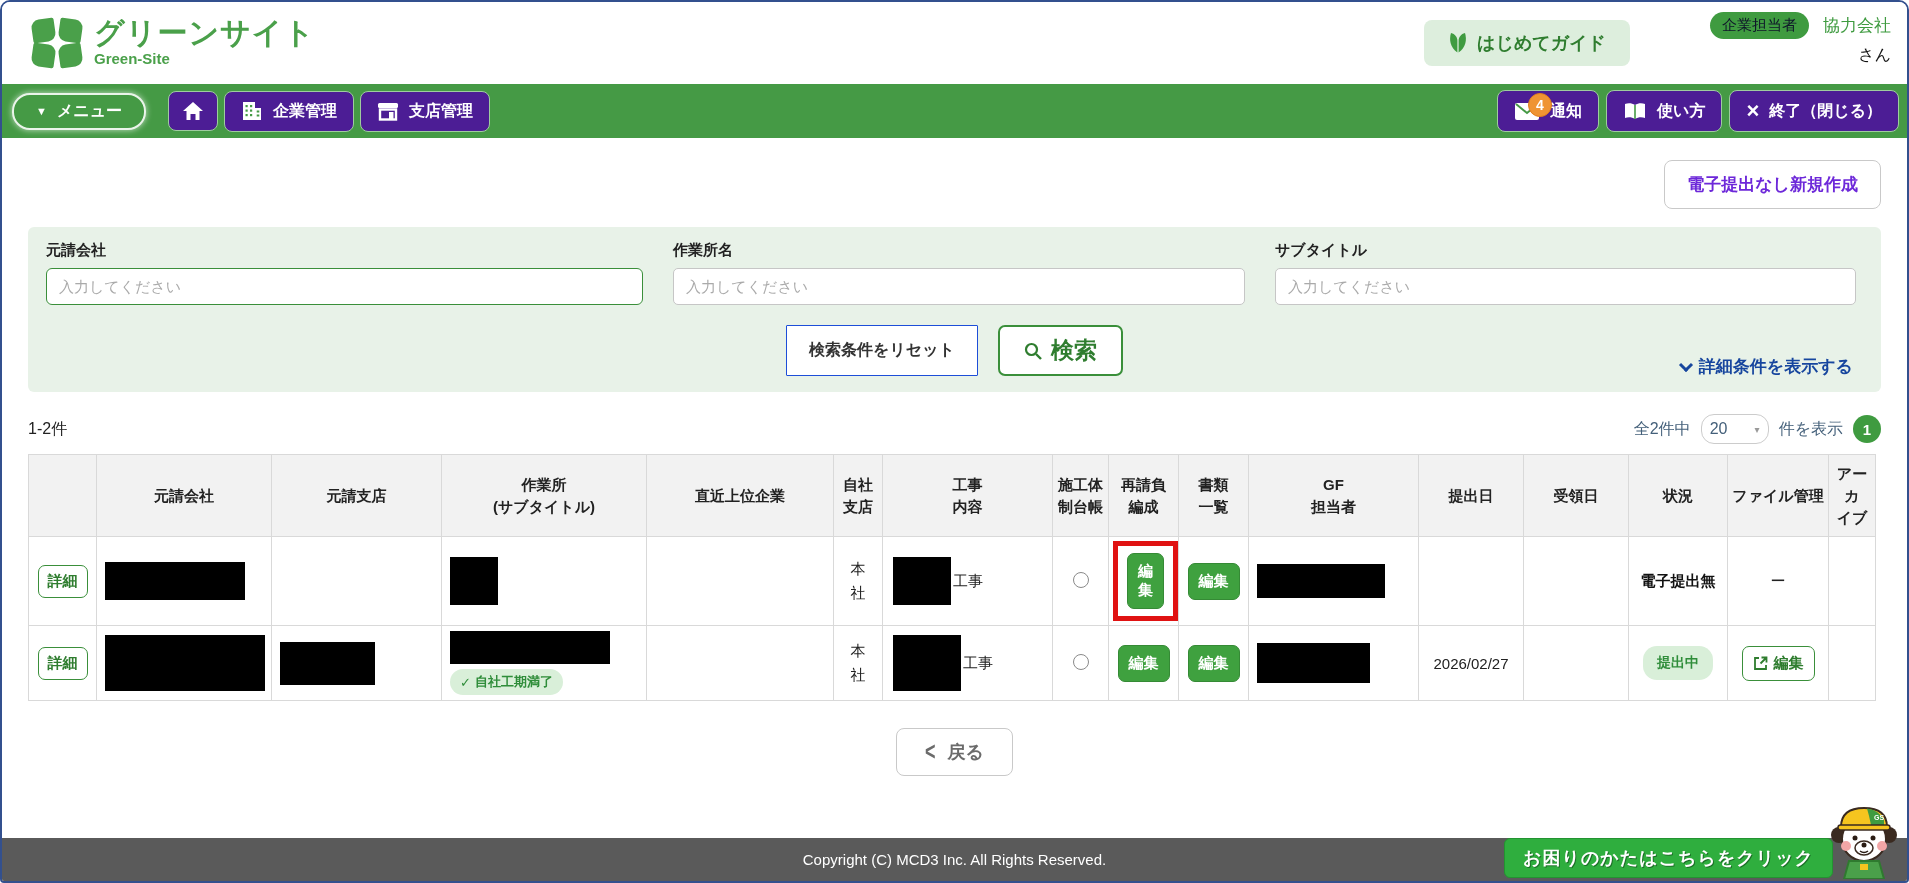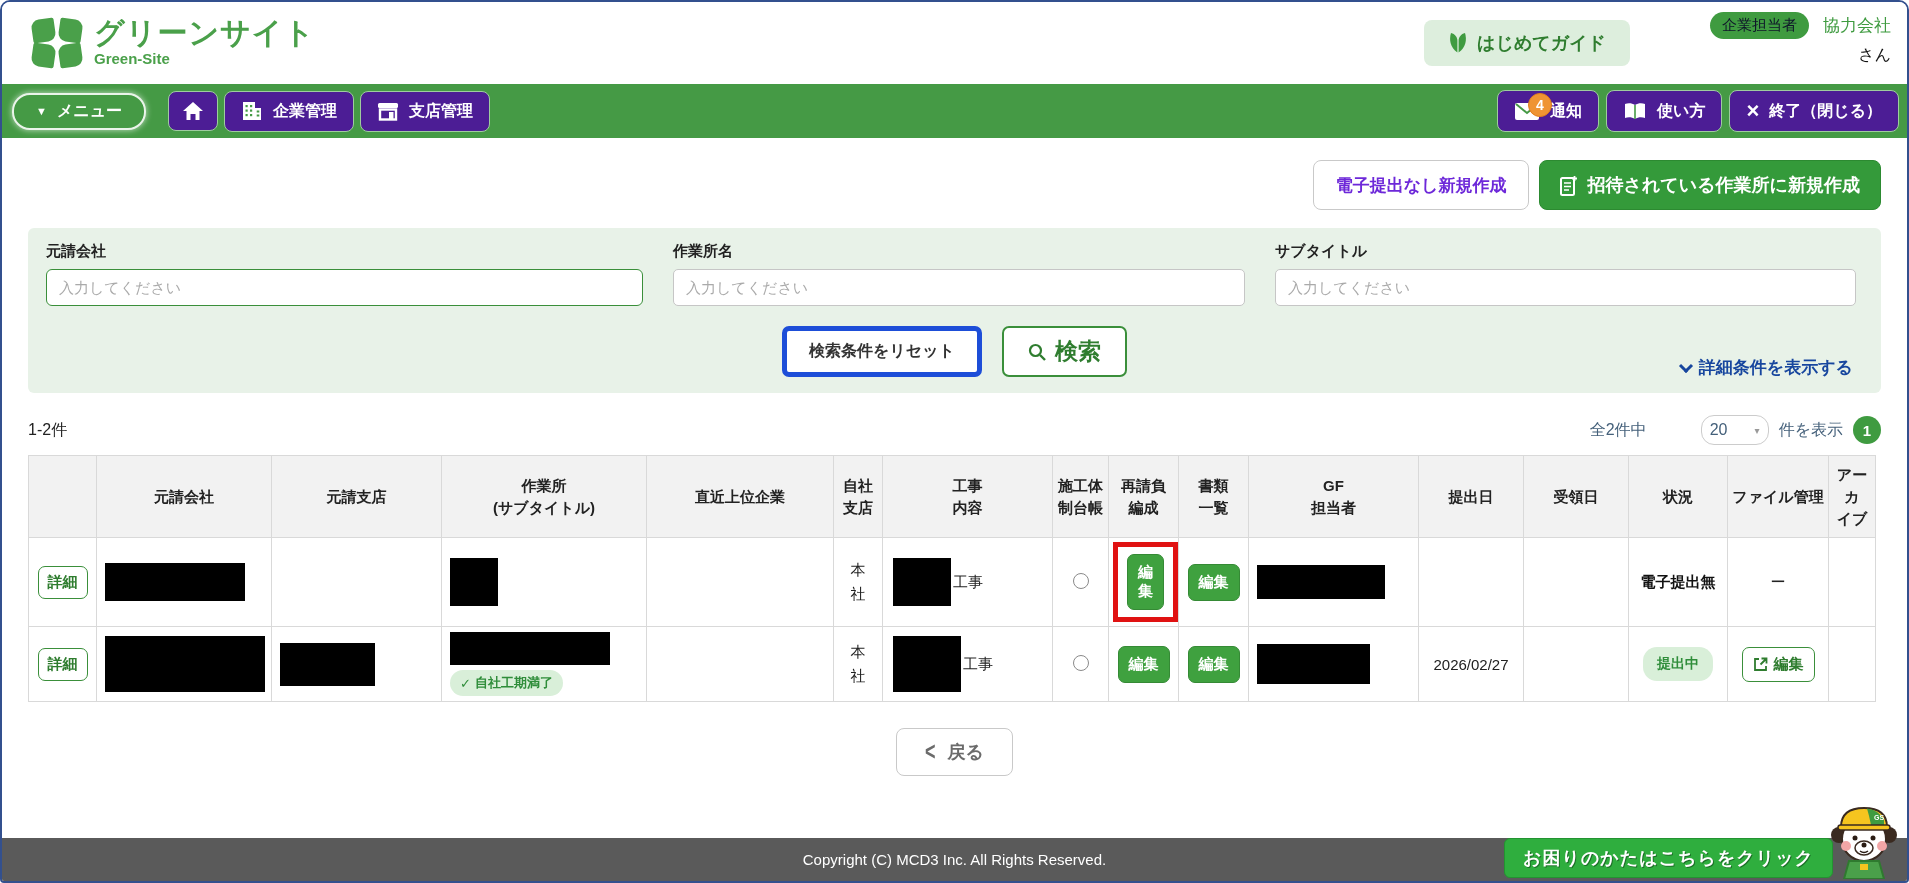--- a/index.html
+++ b/index.html
@@ -63,35 +63,35 @@
   .search-fields { display:flex; gap:30px; }
   .field { display:flex; flex-direction:column; }
   .field label { font-size:15px; font-weight:bold; color:#222; margin-bottom:8px; }
   .field input { height:37px; border:1px solid #c6c6c6; border-radius:5px; background:#fff;
     font-size:15px; padding:0 12px; color:#222; font-family:inherit; }
   .field input::placeholder { color:#aaa; }
   .field.f1 input { width:597px; border:1px solid #3a8f3a; border-radius:6px; }
   .field.f2 input { width:572px; }
   .field.f3 input { width:581px; }
   .search-actions { display:flex; justify-content:center; gap:20px; margin-top:20px; position:relative; }
-  .btn-reset { background:#fff; border:5px solid #1d4ed8; border-radius:7px; padding:9px 22px;
+  .btn-reset { background:#fff; border:1px solid #1d4ed8; border-radius:1px; padding:9px 22px;
     font-size:16px; font-weight:bold; color:#333; cursor:pointer; }
   .btn-search { background:#fff; border:2px solid #3a8f3a; border-radius:7px; padding:8px 24px;
     font-size:23px; font-weight:bold; color:#2f7d2f; cursor:pointer; display:flex; align-items:center; gap:9px; }
   .detail-toggle { position:absolute; right:10px; bottom:-2px; display:flex; align-items:center; gap:8px;
     color:#17469e; font-size:17px; font-weight:bold; cursor:pointer; }
   .chev-down { width:10px; height:10px; border-left:3px solid #17469e; border-bottom:3px solid #17469e;
     transform:rotate(-45deg); margin-top:-4px; }
 
   
   .list-meta { display:flex; align-items:center; margin-top:22px; }
   .range-text { font-size:16px; color:#222; }
   .meta-right { margin-left:auto; display:flex; align-items:center; gap:10px; font-size:16px; color:#44607a; }
   .per-page-select { display:flex; align-items:center; justify-content:space-between; width:68px; height:30px;
-    border:1px solid #ccc; border-radius:13px; background:#fff; padding:0 8px; cursor:pointer; color:#44607a;margin-left:44px; }
+    border:1px solid #ccc; border-radius:13px; background:#fff; padding:0 8px; cursor:pointer; color:#44607a; }
   .per-page-select .caret { font-size:10px; color:#999; }
   .page-circle { width:28px; height:28px; border-radius:50%; background:#3f9b40; color:#fff;
     display:flex; align-items:center; justify-content:center; font-size:15px; font-weight:bold; cursor:pointer; }
 
   
   .gf-table { margin-top:10px; border-collapse:collapse; table-layout:fixed; width:1847px; font-size:15px; }
   .gf-table th, .gf-table td { border:1px solid #d9d9d9; vertical-align:middle; text-align:center; }
   .gf-table thead th { background:#f2f2f2; color:#222; font-weight:bold; font-size:15px;
     padding:8px 3px; white-space:pre-line; line-height:1.45; height:62px; }
   .gf-table tbody td { background:#fff; height:75px; padding:4px 4px; }
@@ -239,30 +239,20 @@
         <span>終了（閉じる）</span>
       </button>
     </div>
   </nav>
 
   <main class="main">
 
     <div class="title-row">
       <div class="title-actions">
         <button class="btn-plain">電子提出なし新規作成</button>
-        <button class="btn-primary">
-          <span class="ic">
-            <svg width="18" height="21" viewBox="0 0 18 21">
-                <rect x="1" y="3" width="13" height="17" rx="1.5" fill="none" stroke="#fff" stroke-width="2"></rect>
-                <path d="M4 8 H11 M4 11.5 H11 M4 15 H9" stroke="#fff" stroke-width="1.6"></path>
-                <path d="M14.5 1 V6 M12 3.5 H17" stroke="#fff" stroke-width="1.8"></path>
-              </svg>
-          </span>
-          <span>招待されている作業所に新規作成</span>
-        </button>
       </div>
     </div>
 
     <section class="search-panel">
       <div class="search-fields">
         <div class="field f1">
           <label>元請会社</label>
           <input type="text" placeholder="入力してください" style="">
         </div>
         <div class="field f2">

